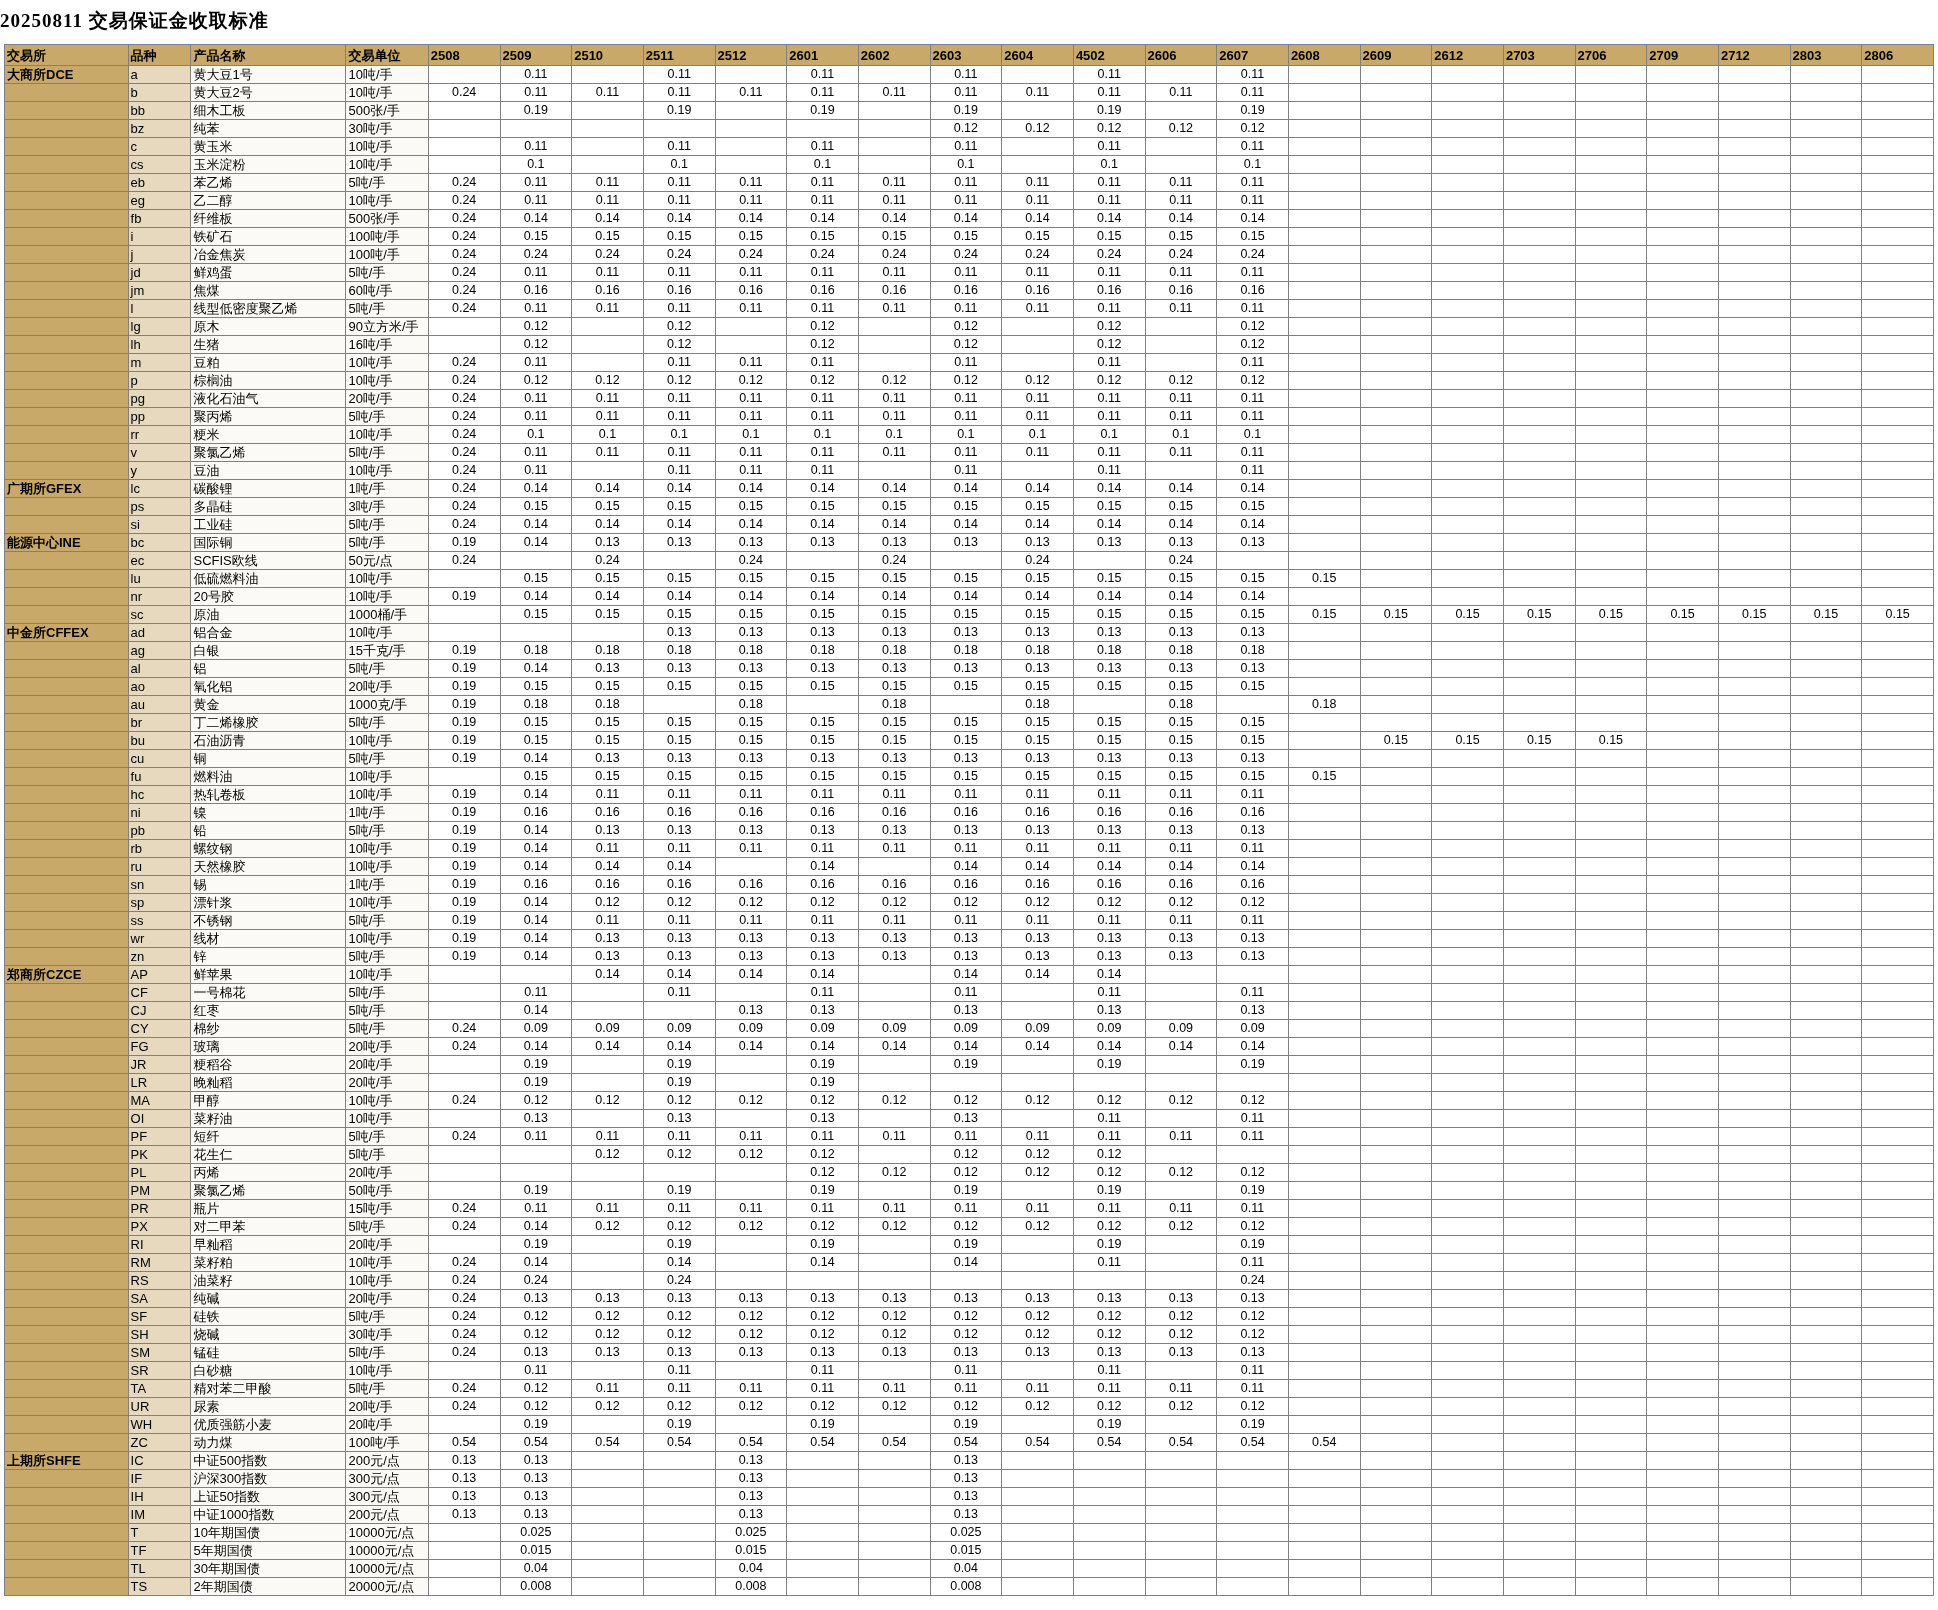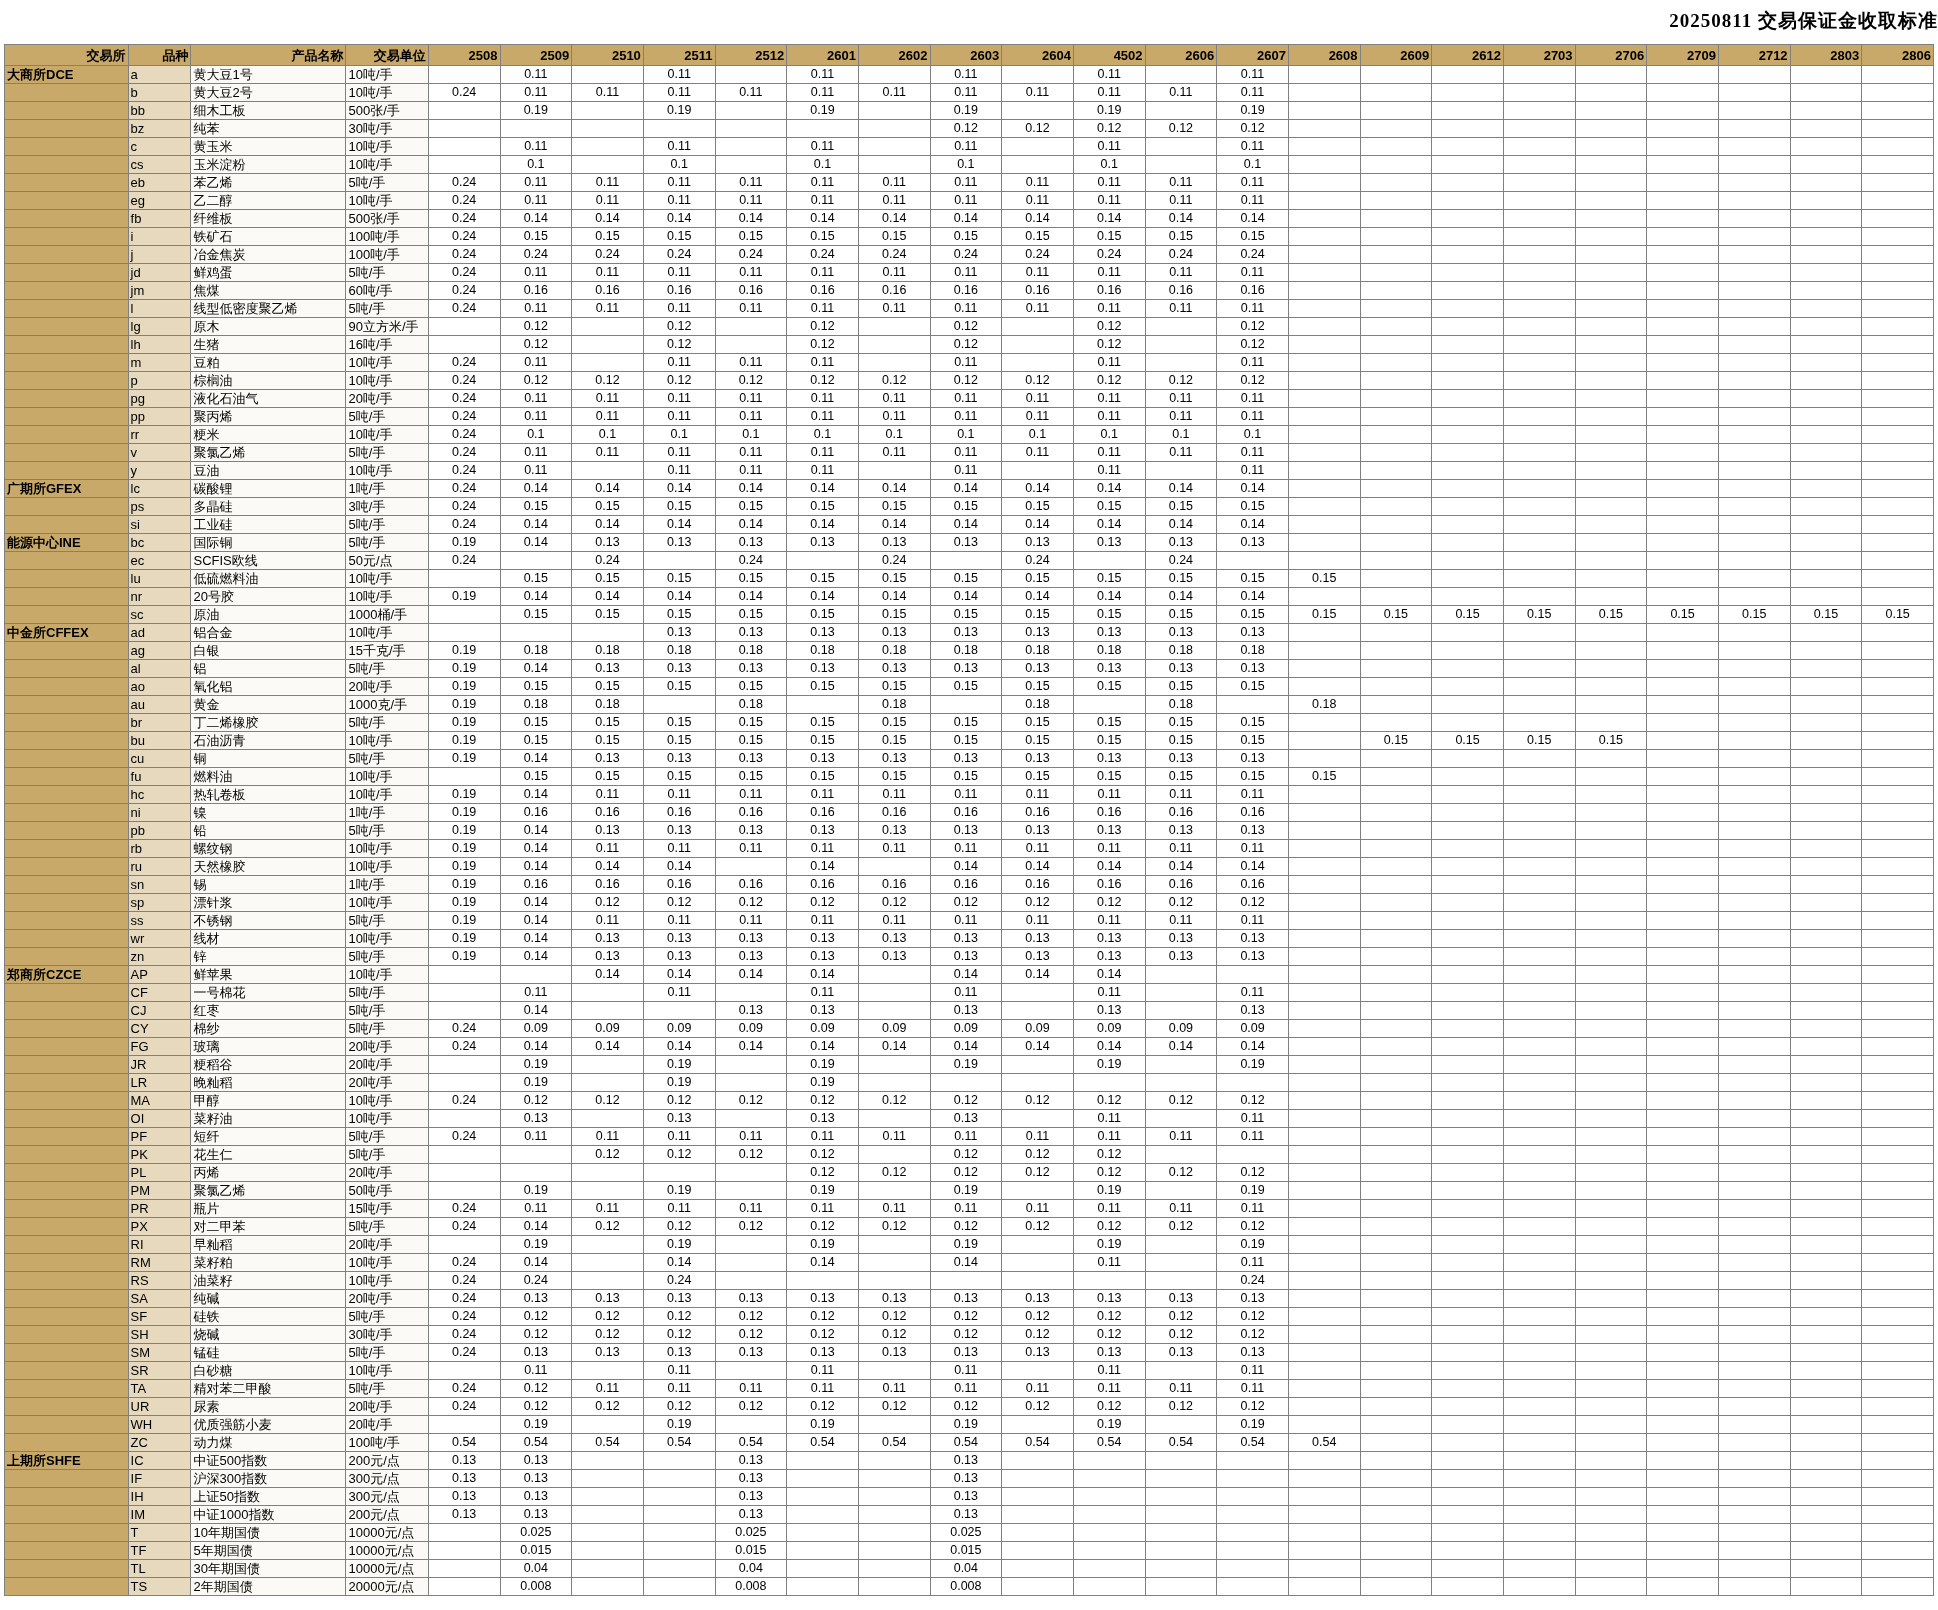--- a/index.html
+++ b/index.html
@@ -1,18 +1,18 @@
 <!DOCTYPE html>
 <html><head>
 <meta charset="utf-8">
 <style>
   html,body{margin:0;padding:0;background:#ffffff;}
   body{font-family:"Liberation Sans","DejaVu Sans",sans-serif;color:#000;width:1938px;}
   #title{
-    text-align:right;
+    text-align:left;
     font-size:19px;
     font-weight:bold;
     letter-spacing:1px;
     padding:8px 0 10px 0;
     font-family:"Liberation Serif","DejaVu Serif",serif;
   }
   table{
     border-collapse:collapse;
     width:1930px;
     margin:0 4px;
@@ -23,21 +23,21 @@
     font-size:12.5px;
     height:17px;
     line-height:15px;
     padding:0 2px;
     overflow:hidden;
     white-space:nowrap;
   }
   thead th{
     background:#c8a96a;
     font-weight:bold;
-    text-align:right;
+    text-align:left;
     height:20px;
     font-size:13px;
   }
   td.exch{
     background:#c8a96a;
     font-weight:bold;
     text-align:left;
     font-size:13px;
   }
   td.exch.empty{background:#c8a96a;}

